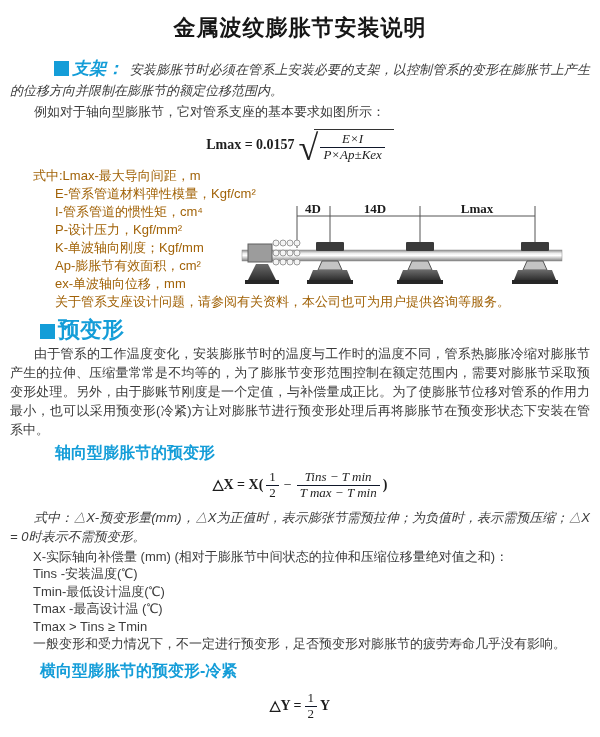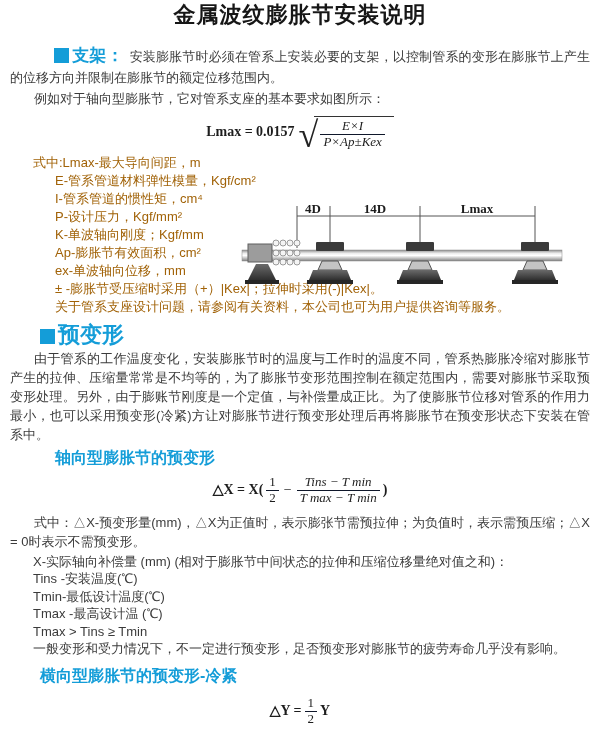--- a/index.html
+++ b/index.html
@@ -2,25 +2,25 @@
 <html style="--accent: #149dd8;"><head>
 <meta charset="utf-8">
 <style>
   :root { --accent: #149dd8; }
   html,body { margin:0; padding:0; background:#fff; }
   .page {
     position:relative; width:600px; height:737px; overflow:hidden;
     background:#fff; font-family:"Liberation Sans", sans-serif; color:#3b3b3b;
   }
   .title {
-    margin:0; text-align:center;
+    margin:0; padding-top:13px; text-align:center;
     font-size:22px; line-height:30px; font-weight:bold; color:#161616; letter-spacing:1px;
   }
   .para { margin:0 10px; font-size:13px; line-height:21px; text-align:justify; color:#3b3b3b; }
-  .p-first { margin-top:15px; text-indent:44px; }
+  .p-first { margin-top:15px; text-indent:44px;font-style:italic; }
   .indent24 { text-indent:24px; }
   .sq {
     display:inline-block; width:15px; height:15px; background:var(--accent);
     vertical-align:-2px; margin-right:3px;
   }
   .blue-label { color:var(--accent); font-weight:bold; font-size:17px; margin-right:6px; }
   .sec-head { margin:9px 0 0 40px; font-size:22px; line-height:20px; font-weight:bold; color:var(--accent); }
   .subhead { margin:4px 0 0 55px; font-size:16px; line-height:20px; font-weight:bold; color:var(--accent); }
   .subhead2 { margin:8px 0 0 40px; }
 
@@ -36,21 +36,21 @@
   .radical { display:inline-flex; align-items:flex-end; vertical-align:middle; margin-left:4px; }
   .rad-glyph { font-size:36px; line-height:0.8; font-weight:400; color:#222; }
   .radicand { border-top:1.4px solid #333; padding:2px 6px 0 3px; margin-left:-4px; }
   .mid { margin:0 2px; }
 
   .defs { margin:4px 0 0 33px; font-size:13px; line-height:18px; color:#a16207; }
   .def-line { white-space:nowrap; }
   .def-line.sub { padding-left:22px; }
 
   .pre-body { margin-top:4px; line-height:19px; }
-  .explain { margin-top:7px; line-height:19px; }
+  .explain { margin-top:7px; line-height:19px;font-style:italic; }
   .lines { margin:2px 0 0 33px; font-size:13px; line-height:17.5px; }
 
   .diagram { position:absolute; left:240px; top:202px; width:356px; height:105px; }
   .dim-label { font-family:"Liberation Serif", serif; font-size:13px; font-weight:bold; fill:#1d1d1d; }
 </style>
 </head>
 <body>
 
 <div class="page">
 
@@ -69,21 +69,20 @@
   </div>
 
   <div class="defs">
     <div class="def-line">式中:Lmax-最大导向间距，m</div>
     <div class="def-line sub">E-管系管道材料弹性模量，Kgf/cm²</div>
     <div class="def-line sub">I-管系管道的惯性矩，cm⁴</div>
     <div class="def-line sub">P-设计压力，Kgf/mm²</div>
     <div class="def-line sub">K-单波轴向刚度；Kgf/mm</div>
     <div class="def-line sub">Ap-膨胀节有效面积，cm²</div>
     <div class="def-line sub">ex-单波轴向位移，mm</div>
-    <div class="def-line sub">± -膨胀节受压缩时采用（+）|Kex|；拉伸时采用(-)|Kex|。</div>
     <div class="def-line sub">关于管系支座设计问题，请参阅有关资料，本公司也可为用户提供咨询等服务。</div>
   </div>
 
   <div class="diagram">
     <svg width="356" height="105" viewBox="0 0 356 105" xmlns="http://www.w3.org/2000/svg">
       <defs>
         <linearGradient id="pipeG" x1="0" y1="0" x2="0" y2="1">
           <stop offset="0" stop-color="#8f8f8f"></stop>
           <stop offset="0.3" stop-color="#ececec"></stop>
           <stop offset="0.5" stop-color="#ffffff"></stop>

